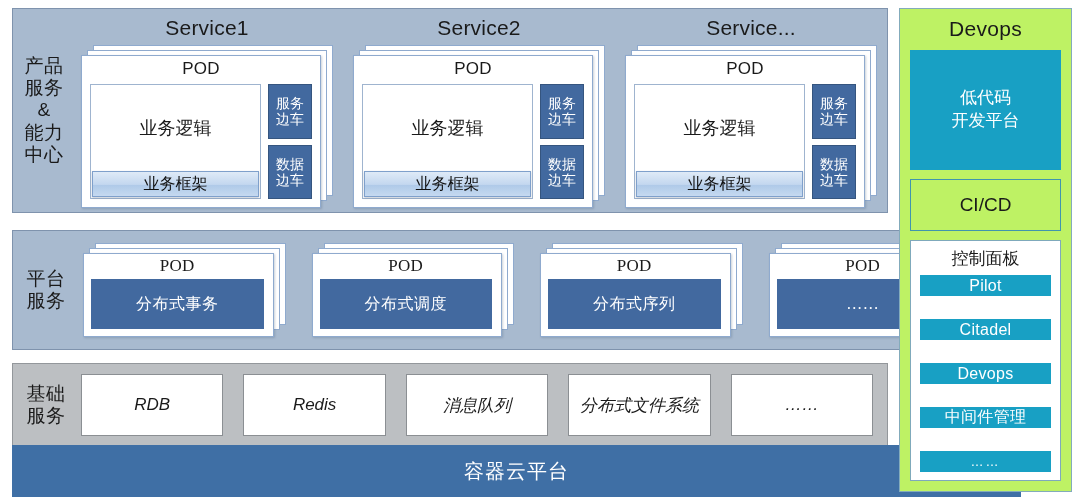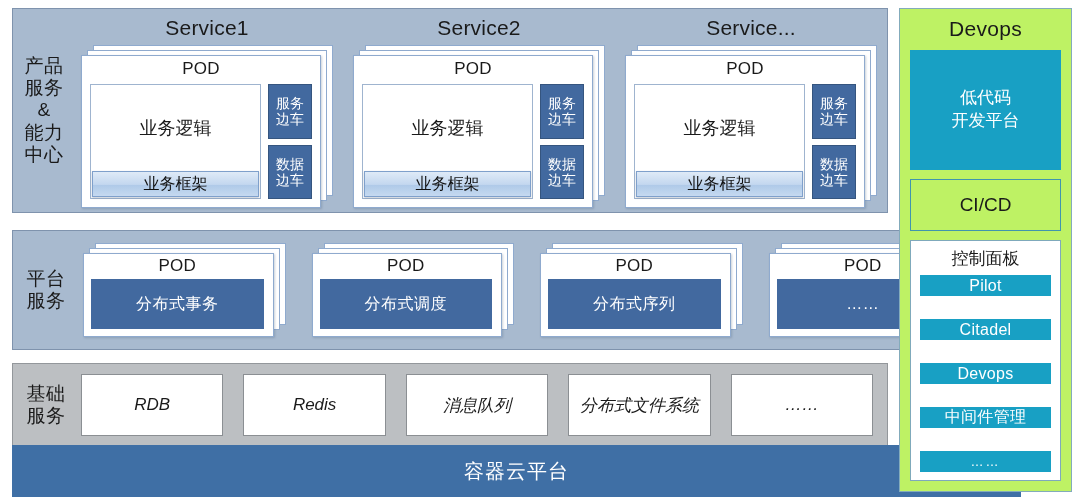--- a/index.html
+++ b/index.html
@@ -175,21 +175,21 @@
     flex-direction: column;
     align-items: center;
     justify-content: center;
     text-align: center;
   }
   .sidecar .ln { display: block; }
 
   
   #band-platform {
     left: 0; top: 222px;
-    width: 974px; height: 120px;
+    width: 974px; height: 120px; font-family: Liberation Serif, serif;
   }
   #band-platform .band-label { font-size: 19px; flex-basis: 66px; }
 
   .plat-cols {
     flex: 1 1 auto;
     display: flex;
     gap: 26px;
     padding: 12px 14px 12px 4px;
     box-sizing: border-box;
   }

